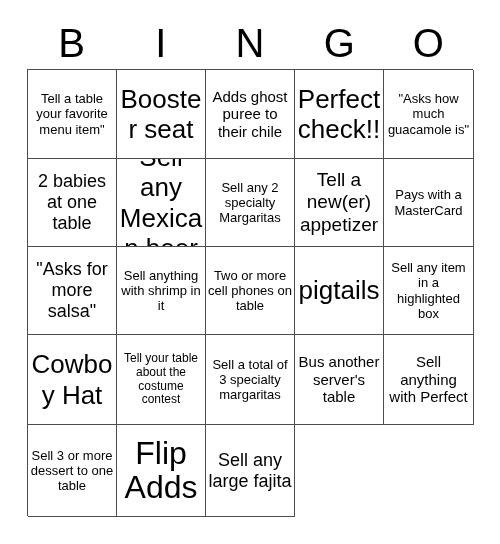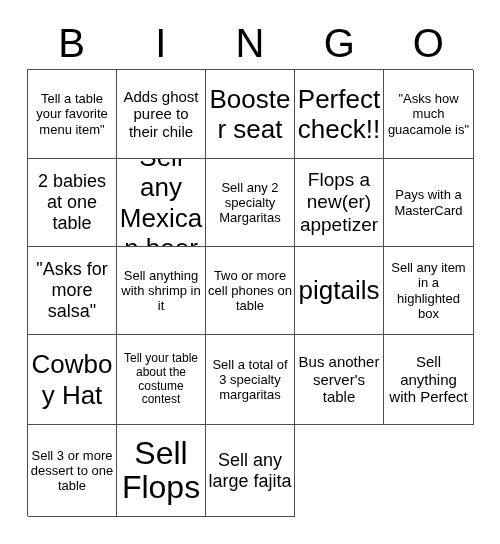--- a/index.html
+++ b/index.html
@@ -97,44 +97,44 @@
     <div class="header-letter">N</div>
     <div class="header-letter">G</div>
     <div class="header-letter">O</div>
   </div>
 
   <div id="bingo-grid">
 
     <div class="bingo-cell fs-sm">
         <span class="cell-text">Tell a table your favorite menu item"</span>
       </div>
+    <div class="bingo-cell fs-xxl">
+        <span class="cell-text">Booster seat</span>
+      </div>
     <div class="bingo-cell fs-md">
         <span class="cell-text">Adds ghost puree to their chile</span>
-      </div>
-    <div class="bingo-cell fs-xxl">
-        <span class="cell-text">Booster seat</span>
       </div>
     <div class="bingo-cell fs-xxl">
         <span class="cell-text">Perfect check!!</span>
       </div>
     <div class="bingo-cell fs-sm">
         <span class="cell-text">"Asks how much guacamole is"</span>
       </div>
 
     <div class="bingo-cell fs-xl">
         <span class="cell-text">2 babies at one table</span>
       </div>
     <div class="bingo-cell fs-xxl">
         <span class="cell-text">Sell any Mexican beer</span>
       </div>
     <div class="bingo-cell fs-sm">
         <span class="cell-text">Sell any 2 specialty Margaritas</span>
       </div>
     <div class="bingo-cell fs-lg">
-        <span class="cell-text">Flops a new(er) appetizer</span>
+        <span class="cell-text">Tell a new(er) appetizer</span>
       </div>
     <div class="bingo-cell fs-sm">
         <span class="cell-text">Pays with a MasterCard</span>
       </div>
 
     <div class="bingo-cell fs-xl">
         <span class="cell-text">"Asks for more salsa"</span>
       </div>
     <div class="bingo-cell fs-sm">
         <span class="cell-text">Sell anything with shrimp in it</span>
@@ -162,20 +162,20 @@
     <div class="bingo-cell fs-md">
         <span class="cell-text">Bus another server's table</span>
       </div>
     <div class="bingo-cell fs-md">
         <span class="cell-text">Sell anything with Perfect</span>
       </div>
     <div class="bingo-cell fs-sm">
         <span class="cell-text">Sell 3 or more dessert to one table</span>
       </div>
     <div class="bingo-cell fs-huge">
-        <span class="cell-text">Sell Flops</span>
+        <span class="cell-text">Flip Adds</span>
       </div>
     <div class="bingo-cell fs-xl">
         <span class="cell-text">Sell any large fajita</span>
       </div>
 
   </div>
 </div>
 
 </body></html>

